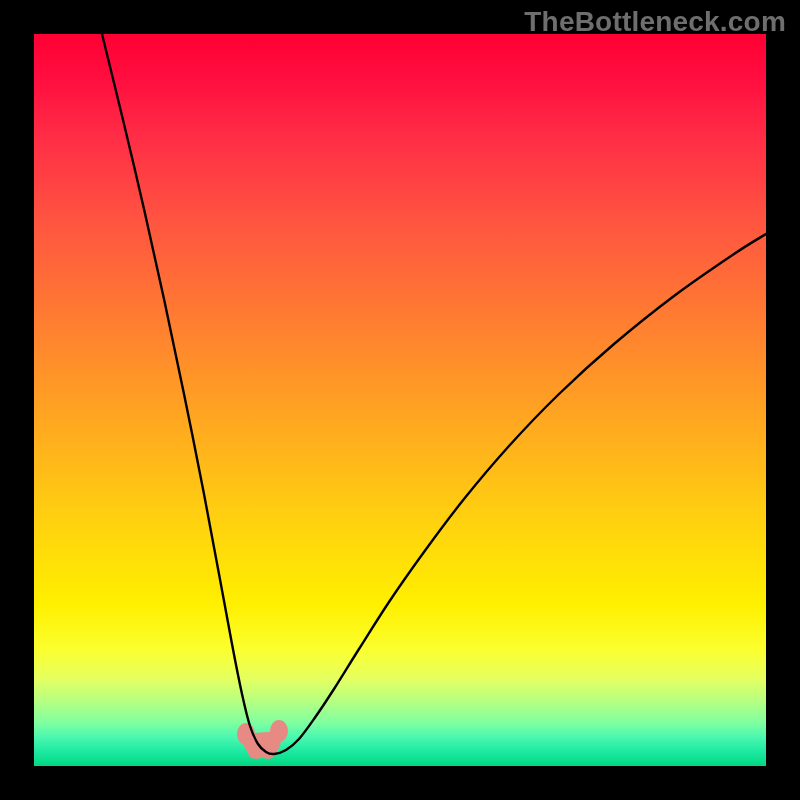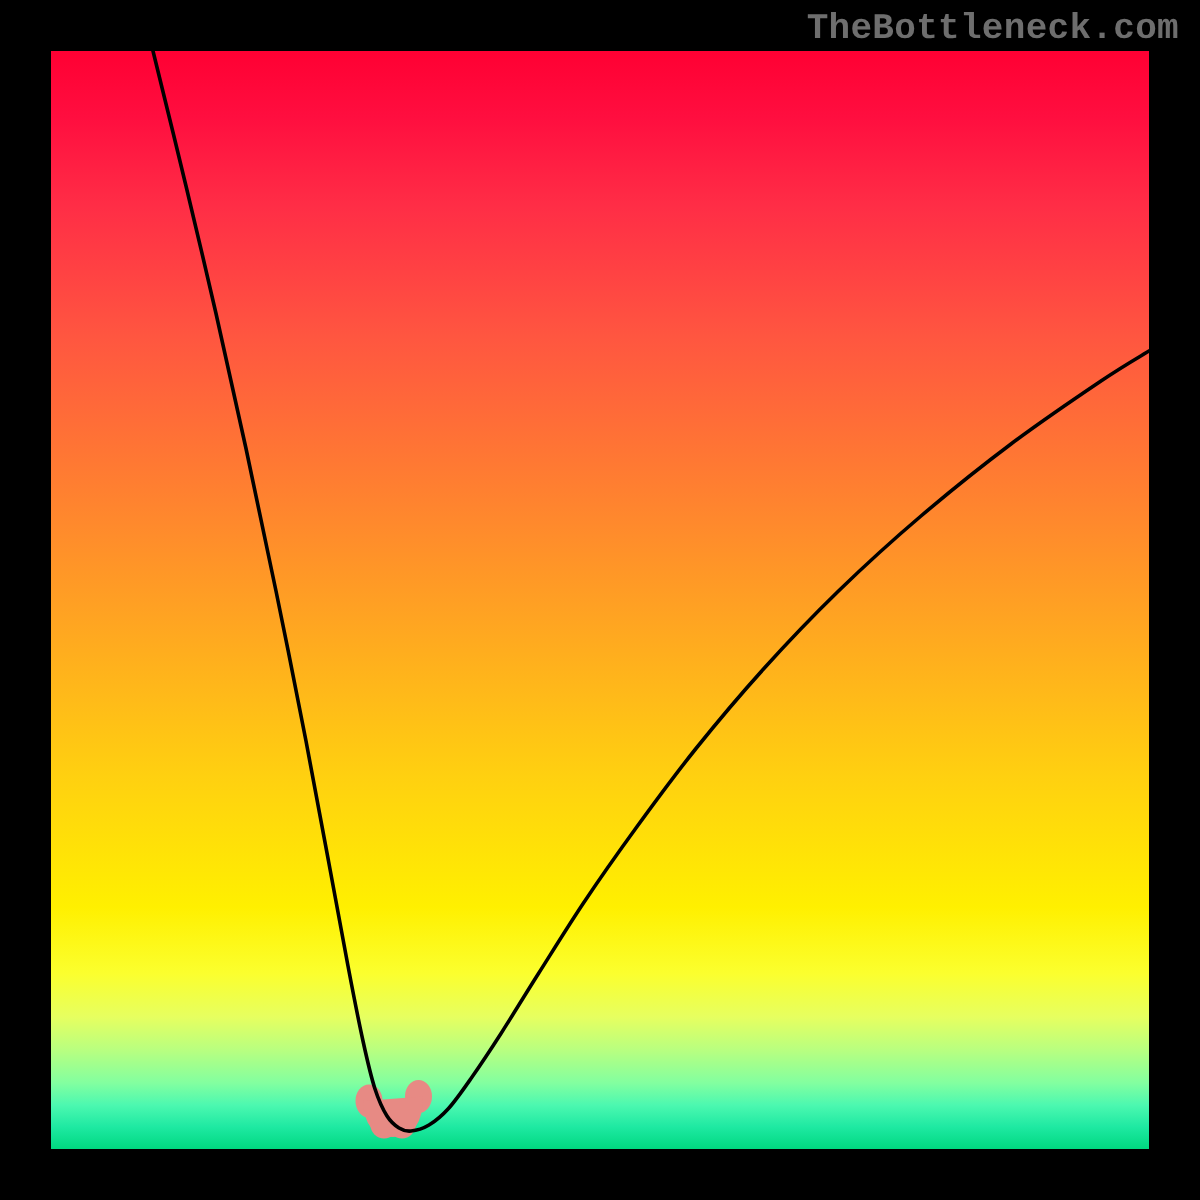--- a/index.html
+++ b/index.html
@@ -39,22 +39,22 @@
   }
   svg.curve {
     position: absolute;
     left: 0; top: 0;
     width: 732px; height: 732px;
   }
   .watermark {
     position: absolute;
     top: 6px;
     right: 14px;
-    font-family: Liberation Mono, monospace;
-    font-size: 24px;
+    font-family: Liberation Sans, sans-serif;
+    font-size: 28px;
     font-weight: 600;
     color: #6e6e6e;
     letter-spacing: 0.2px;
   }
 </style>
 </head>
 <body>
 
 <div class="frame">
   <div class="plot">

